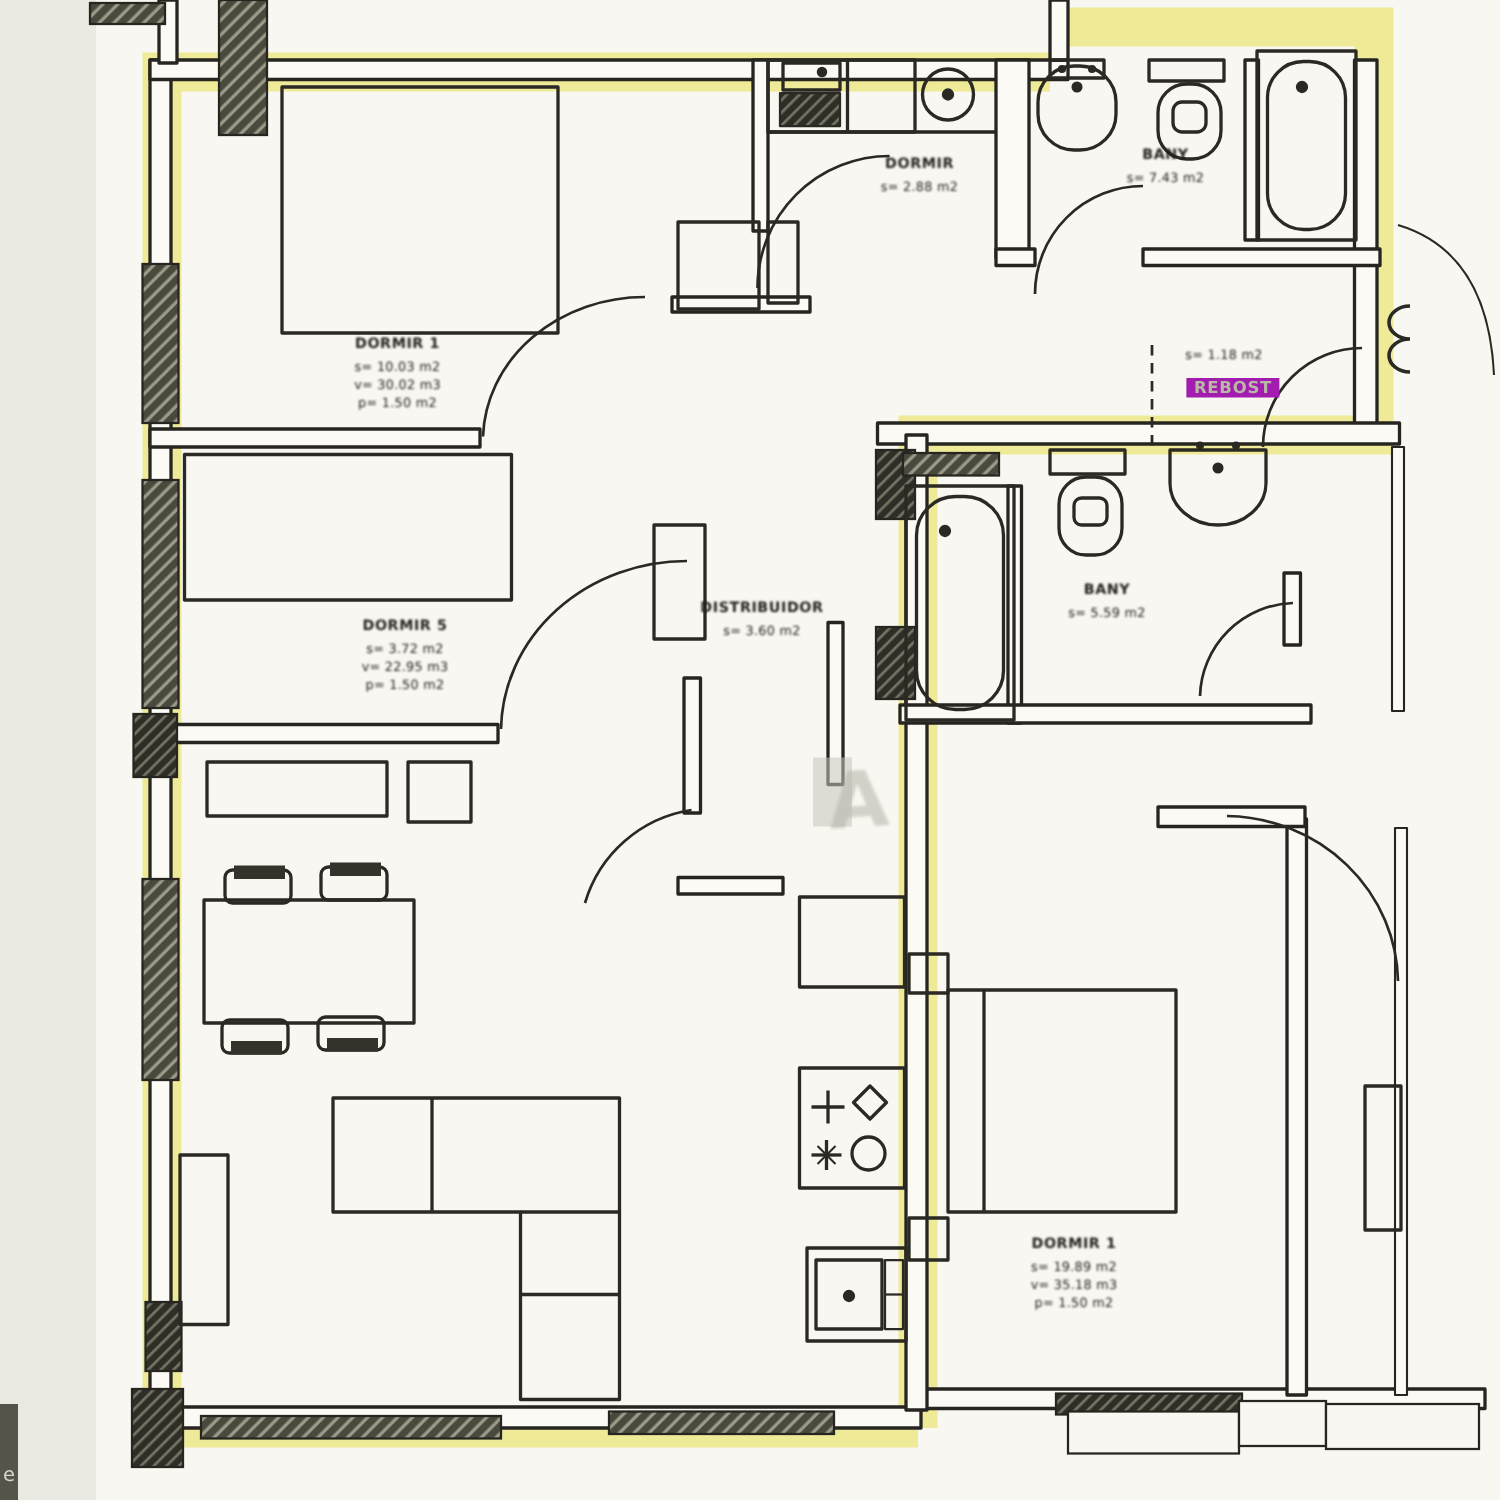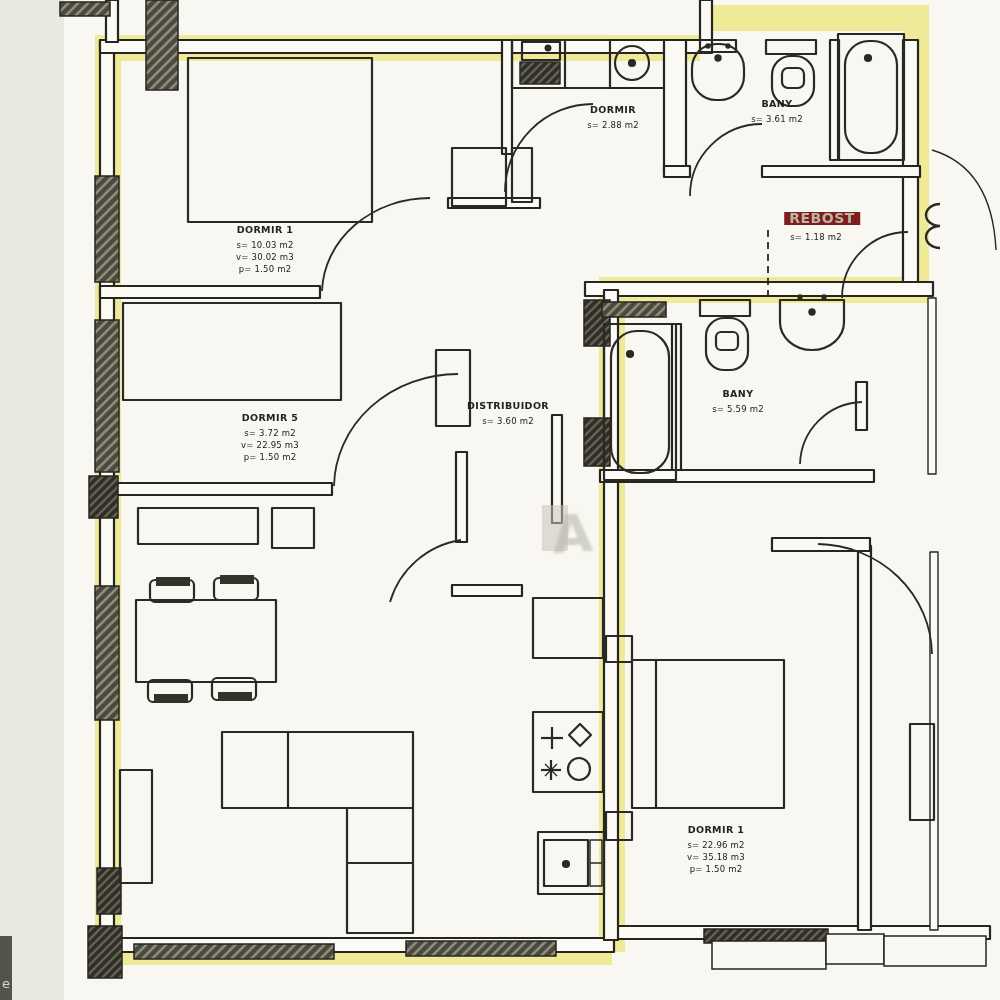--- a/index.html
+++ b/index.html
@@ -11,22 +11,22 @@
   .stage svg{position:absolute;left:0;top:0;filter:blur(0.4px);}
   .rlabel{
     position:absolute;transform:translateX(-50%);
     text-align:center;color:#23221c;filter:blur(0.55px);
     line-height:12px;white-space:nowrap;
   }
   .rlabel .t{font-weight:700;font-size:9.5px;letter-spacing:.4px;margin-bottom:3px;}
   .rlabel .m{font-weight:400;font-size:8.5px;letter-spacing:.2px;line-height:12px;}
   .box-label{
     position:absolute;transform:translateX(-50%);
-    background:#7f1d1d;color:#b9b7a6;font-weight:700;font-size:14px;
-    padding:2px 5px;letter-spacing:.5px;filter:blur(0.5px);line-height:9px;
+    background:#a21caf;color:#b9b7a6;font-weight:700;font-size:11px;
+    padding:2px 5px;letter-spacing:.5px;filter:blur(0.5px);line-height:9px;margin-top:40px;
   }
   .corner-mark{
     position:absolute;left:2px;top:976px;color:#d8d7cb;font-size:13px;filter:blur(.4px);
   }
   .watermark{
     position:absolute;left:552px;top:504px;color:#b4b3a8;opacity:.55;
     font-size:52px;font-weight:700;filter:blur(1px);transform:rotate(-4deg);
   }
 </style>
 </head>
@@ -247,21 +247,21 @@
     <div class="m">p= 1.50 m2</div>
   </div>
 
   <div class="rlabel" style="left:613px;top:104px">
     <div class="t">DORMIR</div>
     <div class="m">s= 2.88 m2</div>
   </div>
 
   <div class="rlabel" style="left:777px;top:98px">
     <div class="t">BANY</div>
-    <div class="m">s= 3.61 m2</div>
+    <div class="m">s= 7.43 m2</div>
   </div>
 
   <div class="box-label" style="left:822px;top:212px">
     <span>REBOST</span>
   </div>
   <div class="rlabel" style="left:816px;top:231px">
     <div class="m">s= 1.18 m2</div>
   </div>
 
   <div class="rlabel" style="left:508px;top:400px">
@@ -270,21 +270,21 @@
   </div>
 
 
   <div class="rlabel" style="left:738px;top:388px">
     <div class="t">BANY</div>
     <div class="m">s= 5.59 m2</div>
   </div>
 
   <div class="rlabel" style="left:716px;top:824px">
     <div class="t">DORMIR 1</div>
-    <div class="m">s= 22.96 m2</div>
+    <div class="m">s= 19.89 m2</div>
     <div class="m">v= 35.18 m3</div>
     <div class="m">p= 1.50 m2</div>
   </div>
 
   <div class="watermark">A</div>
   <div class="corner-mark">e</div>
 
 </div>
 
 </body></html>

